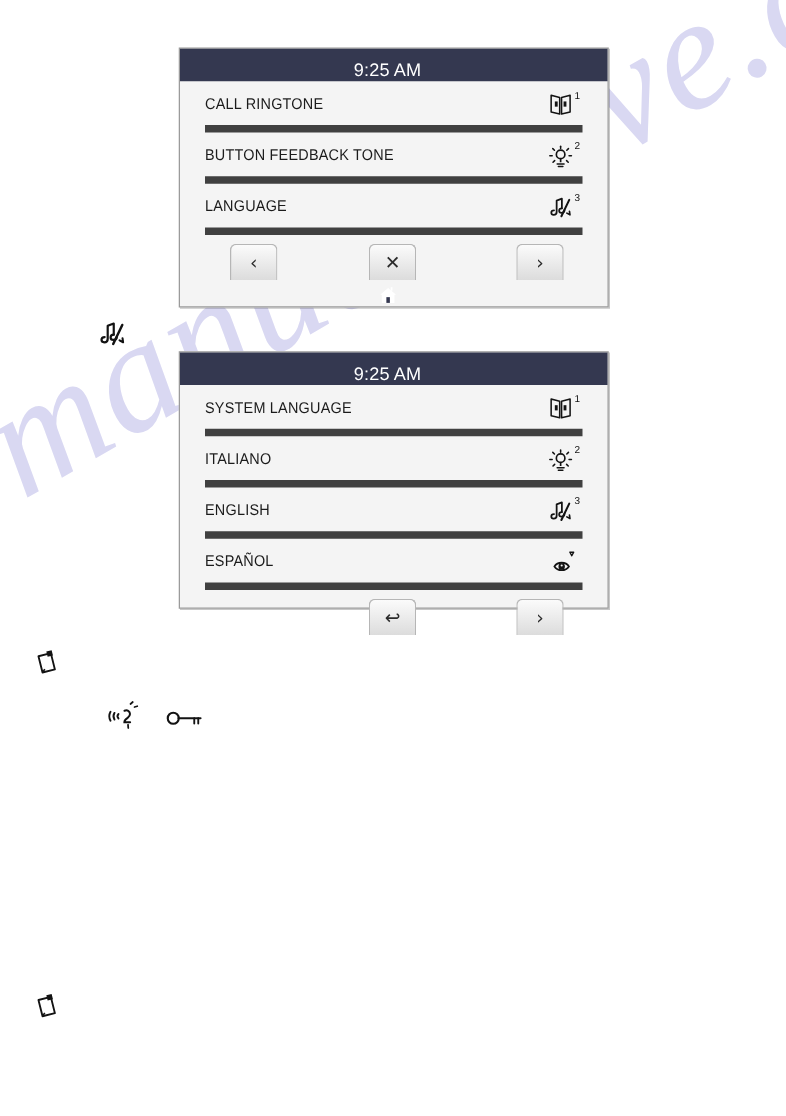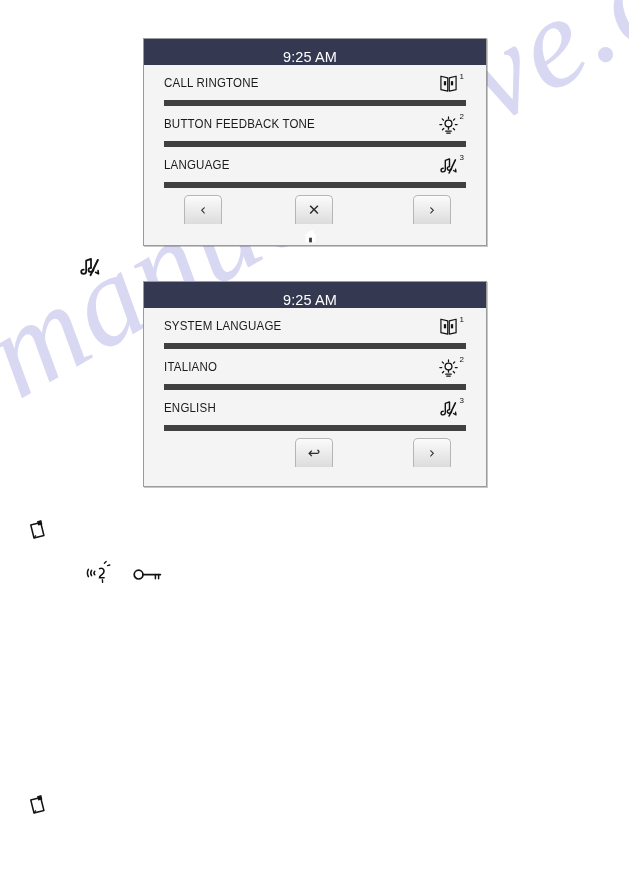--- a/index.html
+++ b/index.html
@@ -303,20 +303,32 @@
         <svg width="19" height="19" viewBox="0 0 20 20">
           <path d="M3.4 12.4 c-1.4 0-2.3 0.9-2.3 2 0 1 0.9 1.8 2 1.8 1.4 0 2.5-1 2.5-2.4 V4.2 L10 2.6 v8.1" fill="none" stroke="#131313" stroke-width="1.5" stroke-linecap="round" stroke-linejoin="round"></path>
           <path d="M10 10.7 c-1.4 0-2.3 0.9-2.3 2 0 1 0.9 1.8 2 1.8 1.4 0 2.5-1 2.5-2.4" fill="none" stroke="#131313" stroke-width="1.5" stroke-linecap="round"></path>
           <path d="M16.2 3.6 L9.6 17.4" stroke="#131313" stroke-width="1.7" stroke-linecap="round"></path>
           <path d="M14.2 14.8 l2.6 1.4 -0.4 -2.9" fill="none" stroke="#131313" stroke-width="1.4" stroke-linecap="round" stroke-linejoin="round"></path>
         </svg>
         <span class="sup">3</span>
       </span>
     </div>
 
+    <div class="menu-row">
+      <span class="menu-label">ESPAÑOL</span>
+      <span class="row-icon">
+        <svg width="22" height="19" viewBox="0 0 23 20">
+          <path d="M15.6 1.4 L18.8 1.4 L17.2 4.4 Z" fill="none" stroke="#131313" stroke-width="1.2" stroke-linejoin="round"></path>
+          <path d="M2.6 13.4 c2.6-4.2 9.6-4.2 12.2 0 -2.6 4.2-9.6 4.2-12.2 0 z" fill="none" stroke="#131313" stroke-width="1.5"></path>
+          <circle cx="8.7" cy="13.4" r="2.7" fill="#131313"></circle>
+          <circle cx="8.7" cy="12.6" r="0.9" fill="#f4f4f4"></circle>
+        </svg>
+        <span class="sup"></span>
+      </span>
+    </div>
 
   </div>
 
   <div class="btnbar">
     <div class="softkey k-mid">
       <span class="glyph">↩</span>
     </div>
     <div class="softkey k-right">
       <span class="glyph">›</span>
     </div>

